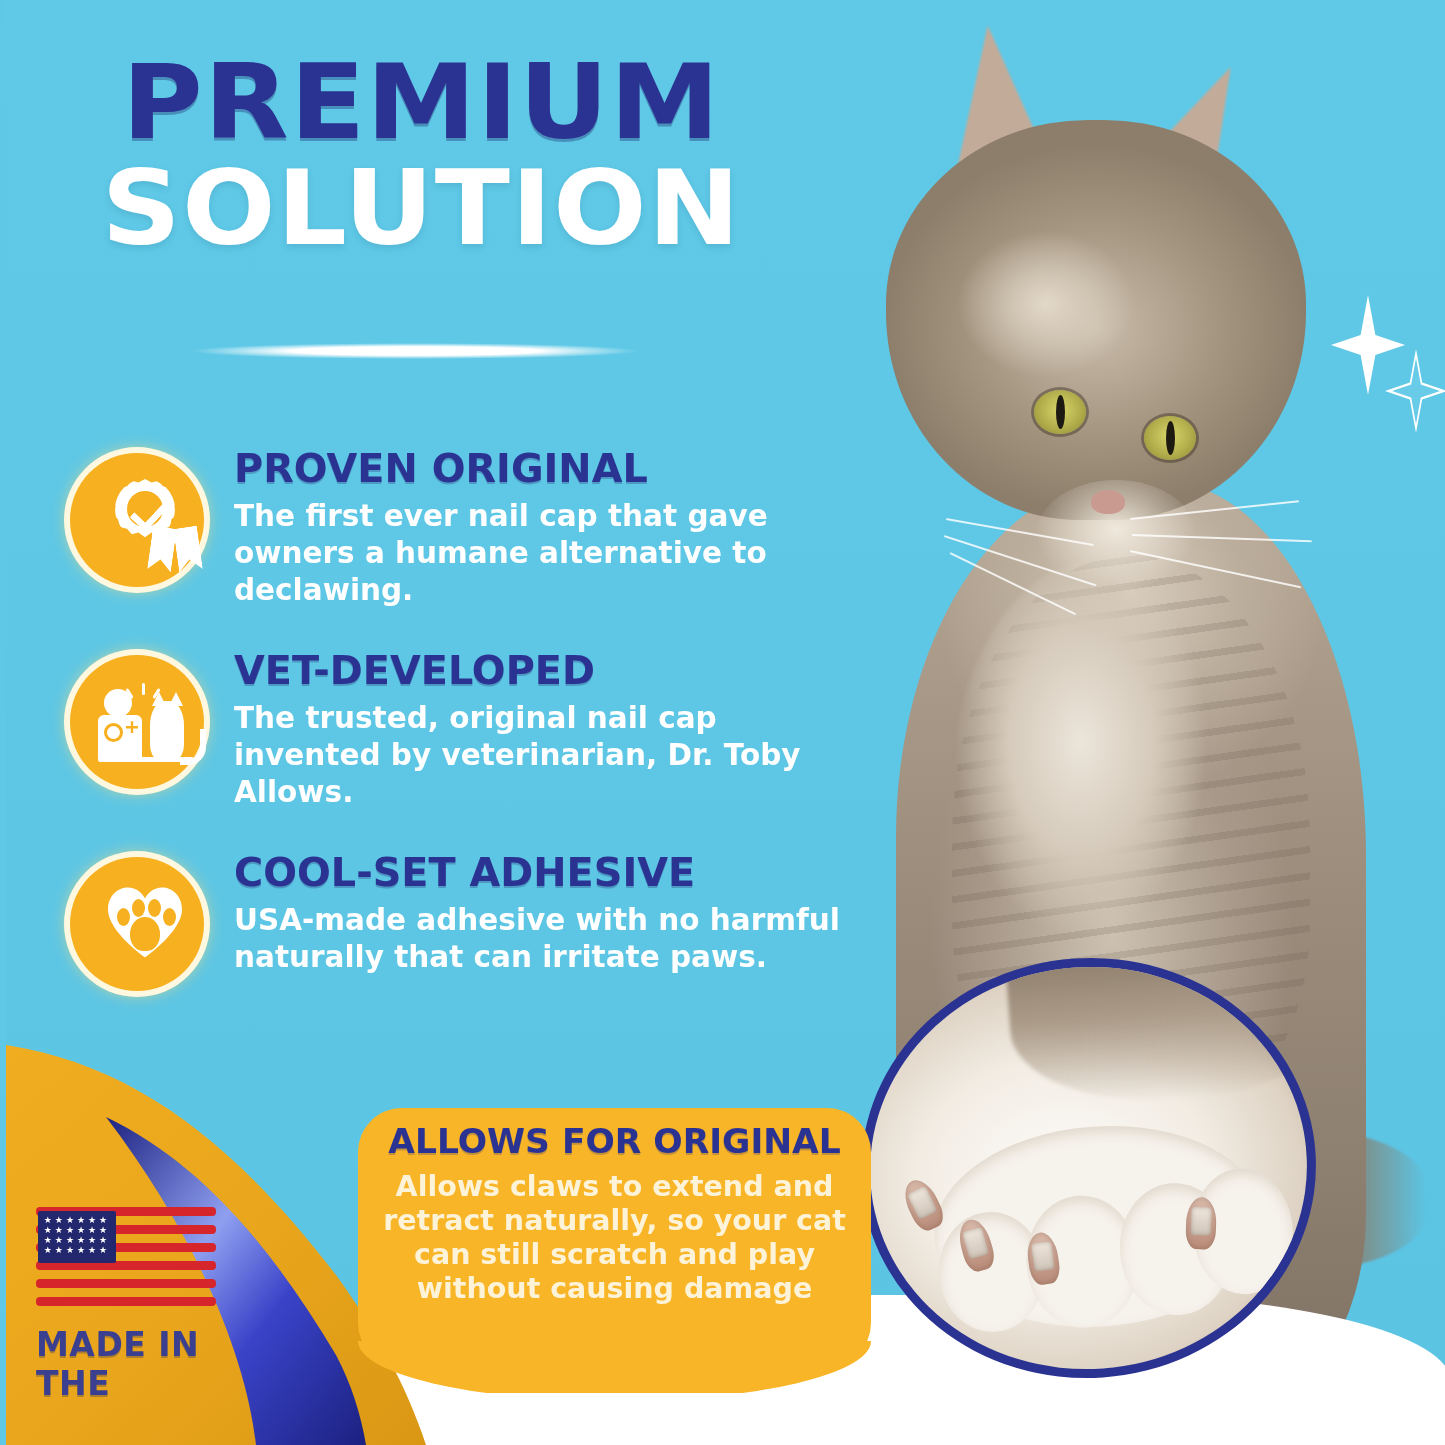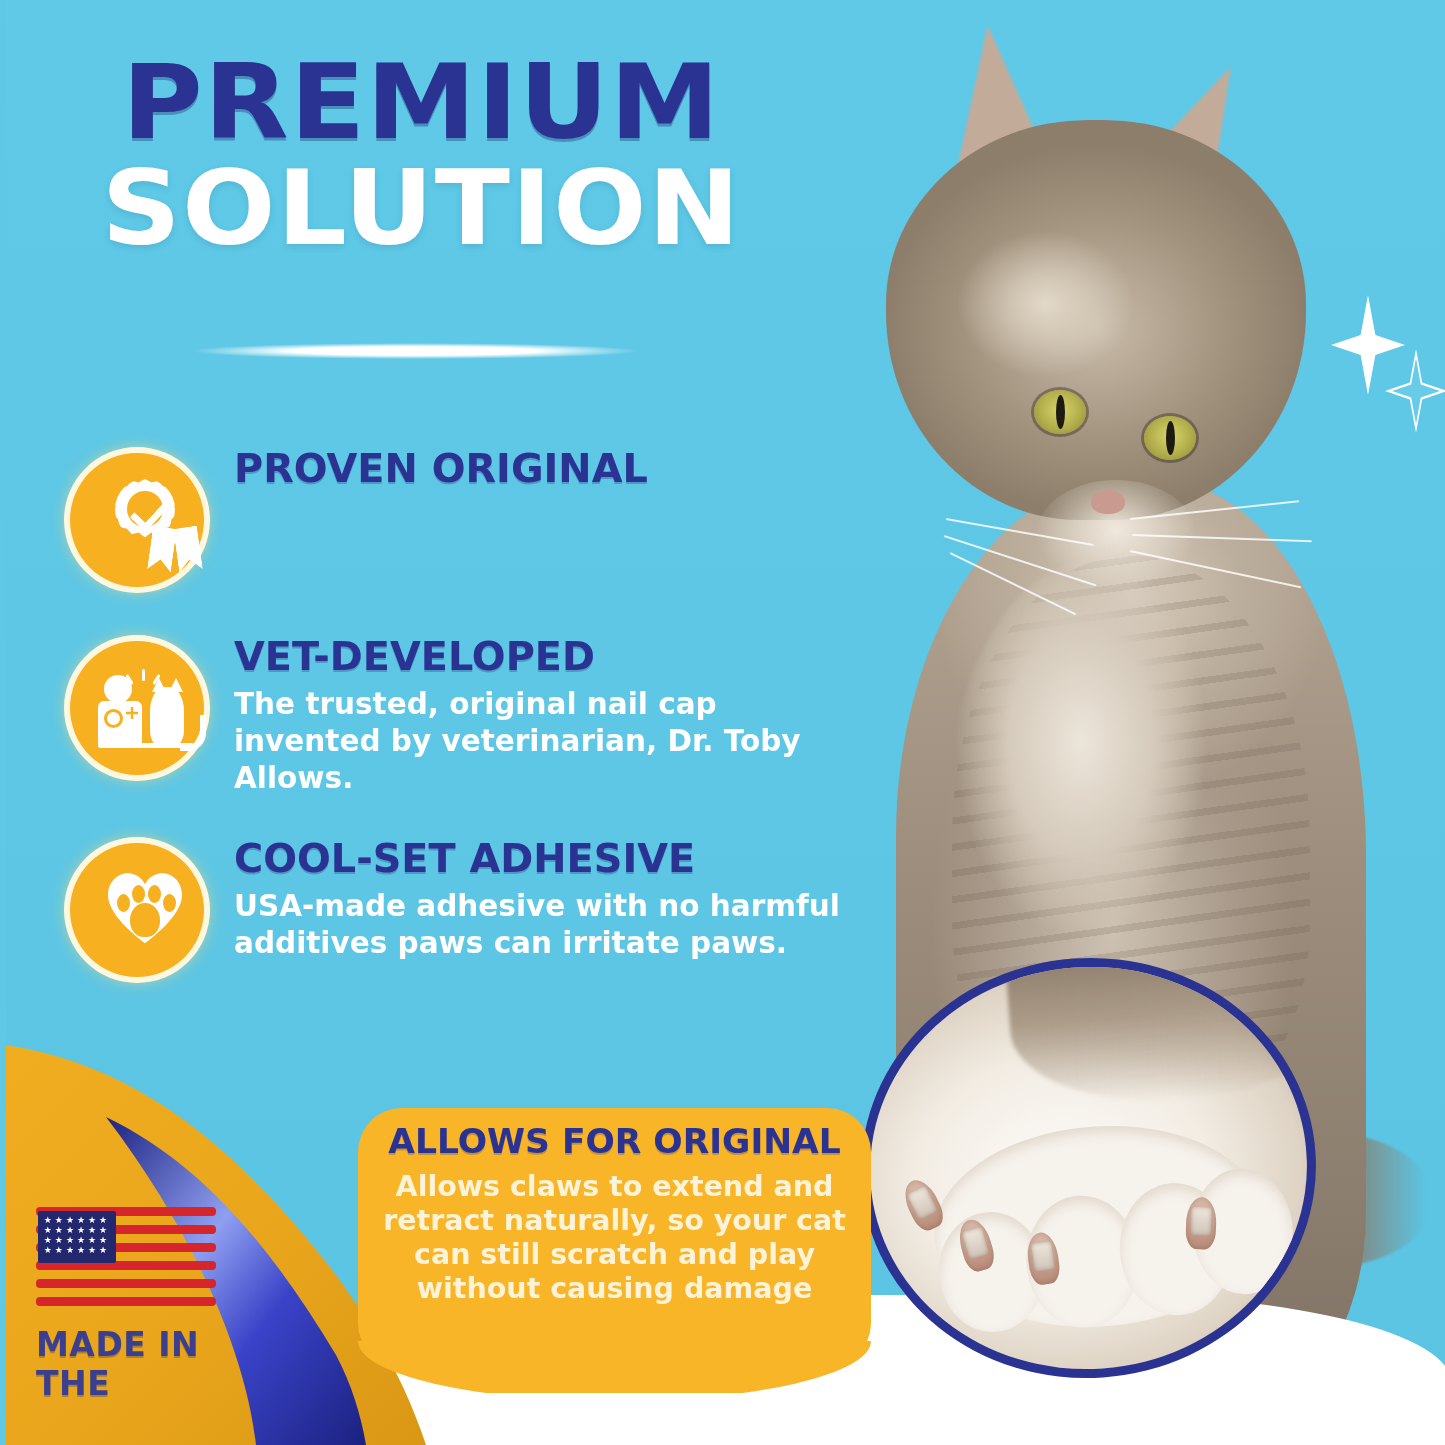--- a/index.html
+++ b/index.html
@@ -329,20 +329,21 @@
           <div class="rosette">
             <div class="rib rib-l"></div>
             <div class="rib rib-r"></div>
             <div class="disc"></div>
             <div class="tick"></div>
           </div>
         </div>
       </div>
       <div class="f-text">
         <div class="f-head">PROVEN ORIGINAL</div>
+        <div class="f-body">The first ever nail cap that gave owners a humane alternative to declawing.</div>
       </div>
     </div>
 
     <div class="feature">
       <div class="f-icon">
         <div class="badge-circle">
           <div class="vet">
             <div class="vspark" style="left:44px;top:0px;width:3px;height:12px;"></div>
             <div class="vspark" style="left:30px;top:5px;width:3px;height:11px;transform:rotate(-32deg);"></div>
             <div class="vspark" style="left:57px;top:5px;width:3px;height:11px;transform:rotate(32deg);"></div>
@@ -371,21 +372,21 @@
             <div class="toe" style="left:9px;top:21px;"></div>
             <div class="toe" style="left:24px;top:12px;"></div>
             <div class="toe" style="left:40px;top:12px;"></div>
             <div class="toe" style="left:55px;top:21px;"></div>
             <div class="pad"></div>
           </div>
         </div>
       </div>
       <div class="f-text">
         <div class="f-head">COOL-SET ADHESIVE</div>
-        <div class="f-body">USA-made adhesive with no harmful additives paws can irritate paws.</div>
+        <div class="f-body">USA-made adhesive with no harmful naturally that can irritate paws.</div>
       </div>
     </div>
 
   </div>
 
   <div class="white-band"></div>
 
   <svg class="curl-wrap" viewBox="0 0 1445 420" preserveAspectRatio="none">
     <defs>
       <linearGradient id="goldGrad" x1="0" y1="0" x2="1" y2="1">

